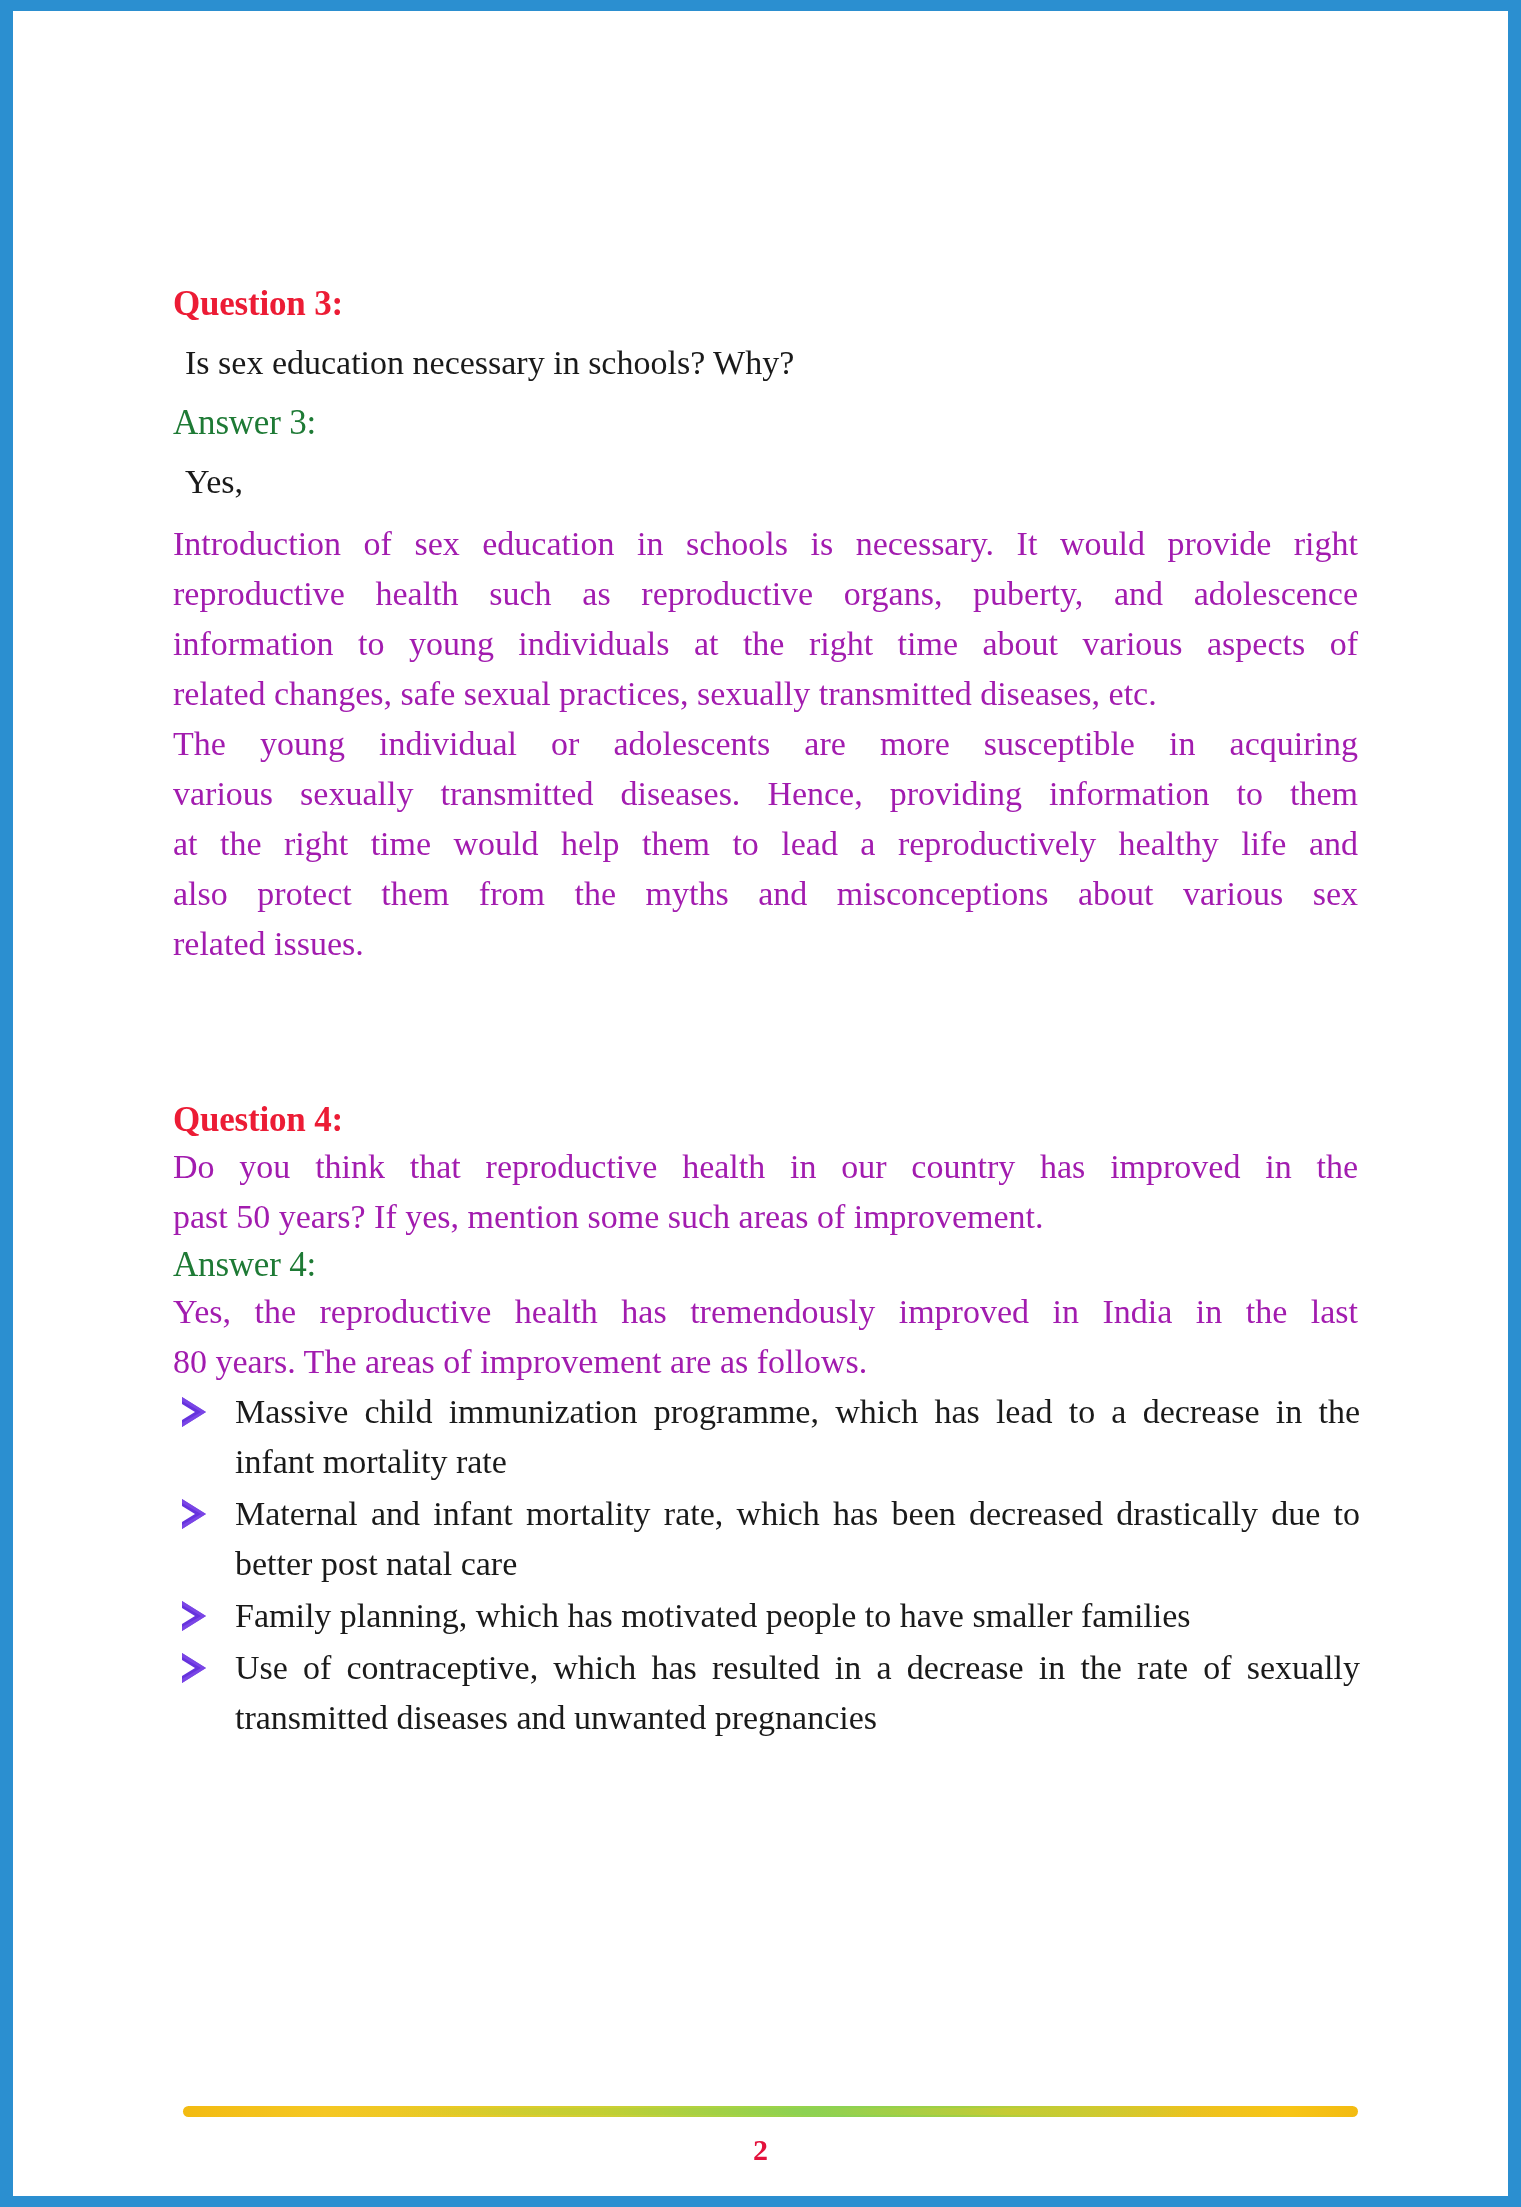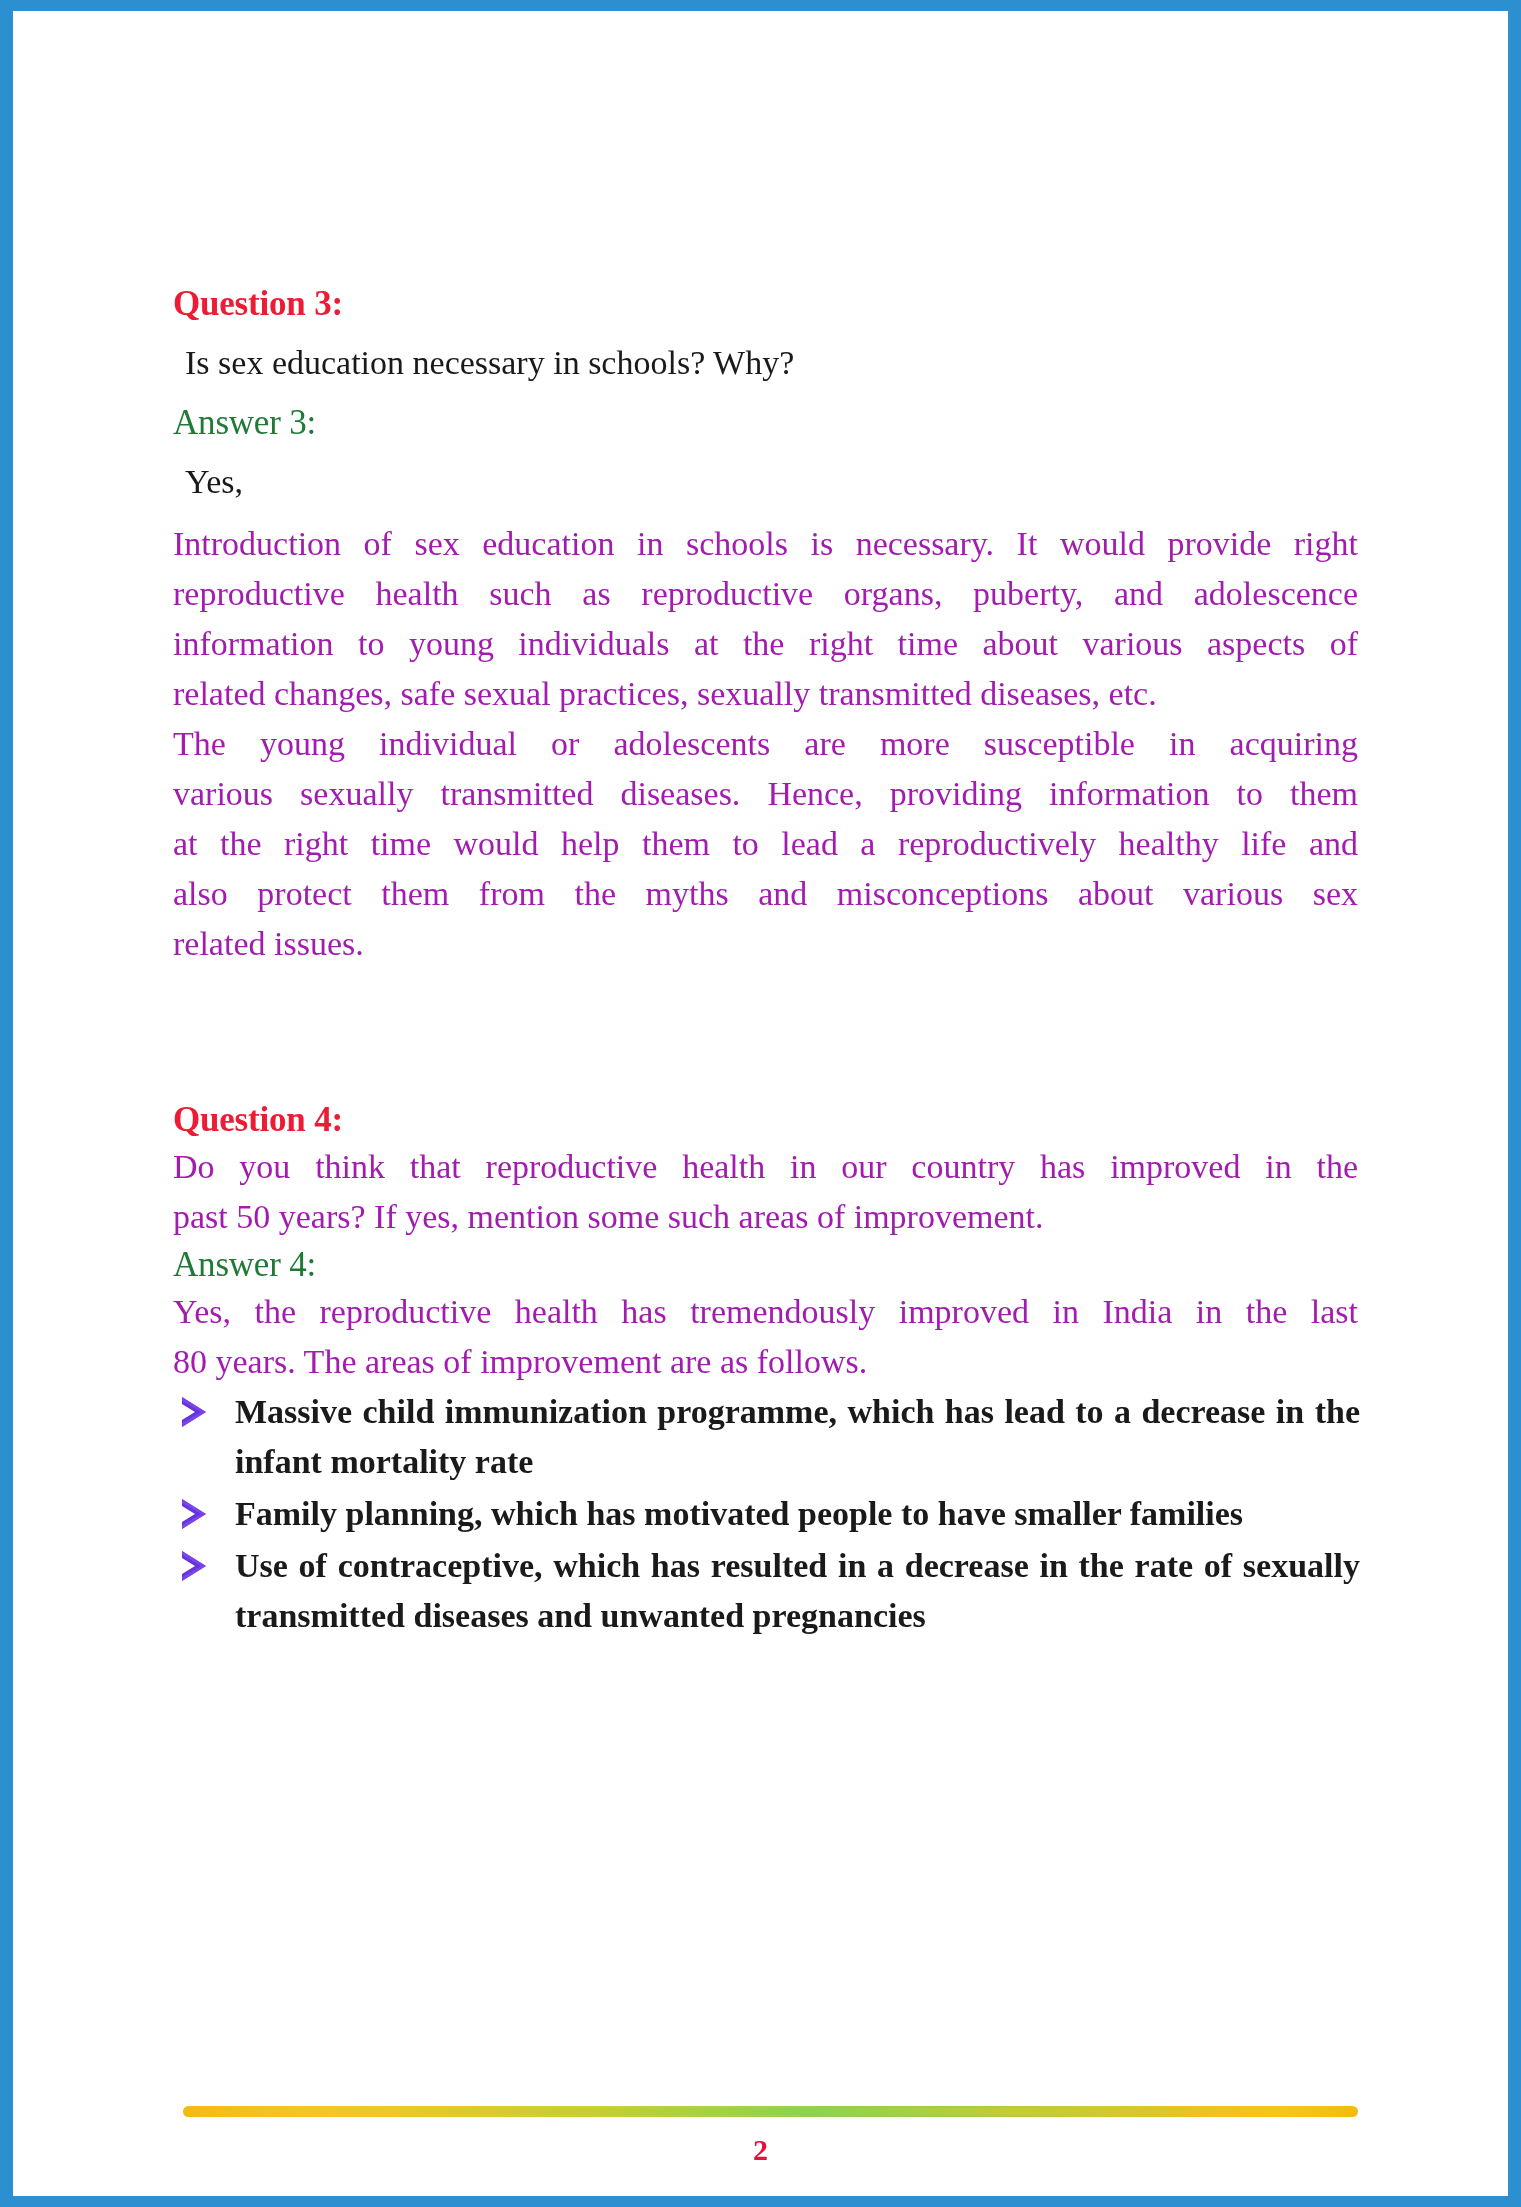--- a/index.html
+++ b/index.html
@@ -84,21 +84,20 @@
   .line-last {
     text-align-last: left;
   }
   .gap-block { height: 128px; }
 
   
   ul.bullets {
     list-style: none;
     margin: 0;
     padding: 0;
-    font-weight: bold;
   }
   ul.bullets > li {
     position: relative;
     padding-left: 62px;
     margin: 0 0 2px 0;
   }
   .bullet-icon {
     position: absolute;
     left: 6px;
     top: 8px;
@@ -225,20 +224,29 @@
           <li>
             <span class="bullet-icon">
               <svg width="30" height="34" viewBox="0 0 30 34" xmlns="http://www.w3.org/2000/svg">
                 <path d="M3 2 L27 17 L3 32 L3 25 L16 17 L3 9 Z" fill="#6633dd"></path>
                 <path d="M3 2 L27 17 L3 32 L3 28 L22 17 L3 6 Z" fill="#7f4ae8" opacity="0.8"></path>
               </svg>
             </span>
             <span class="bullet-text j">Massive child immunization programme, which has lead to a decrease in the infant mortality rate</span>
           </li>
 
+          <li>
+            <span class="bullet-icon">
+              <svg width="30" height="34" viewBox="0 0 30 34" xmlns="http://www.w3.org/2000/svg">
+                <path d="M3 2 L27 17 L3 32 L3 25 L16 17 L3 9 Z" fill="#6633dd"></path>
+                <path d="M3 2 L27 17 L3 32 L3 28 L22 17 L3 6 Z" fill="#7f4ae8" opacity="0.8"></path>
+              </svg>
+            </span>
+            <span class="bullet-text j">Maternal and infant mortality rate, which has been decreased drastically due to better post natal care</span>
+          </li>
 
           <li>
             <span class="bullet-icon">
               <svg width="30" height="34" viewBox="0 0 30 34" xmlns="http://www.w3.org/2000/svg">
                 <path d="M3 2 L27 17 L3 32 L3 25 L16 17 L3 9 Z" fill="#6633dd"></path>
                 <path d="M3 2 L27 17 L3 32 L3 28 L22 17 L3 6 Z" fill="#7f4ae8" opacity="0.8"></path>
               </svg>
             </span>
             <span class="bullet-text">Family planning, which has motivated people to have smaller families</span>
           </li>

